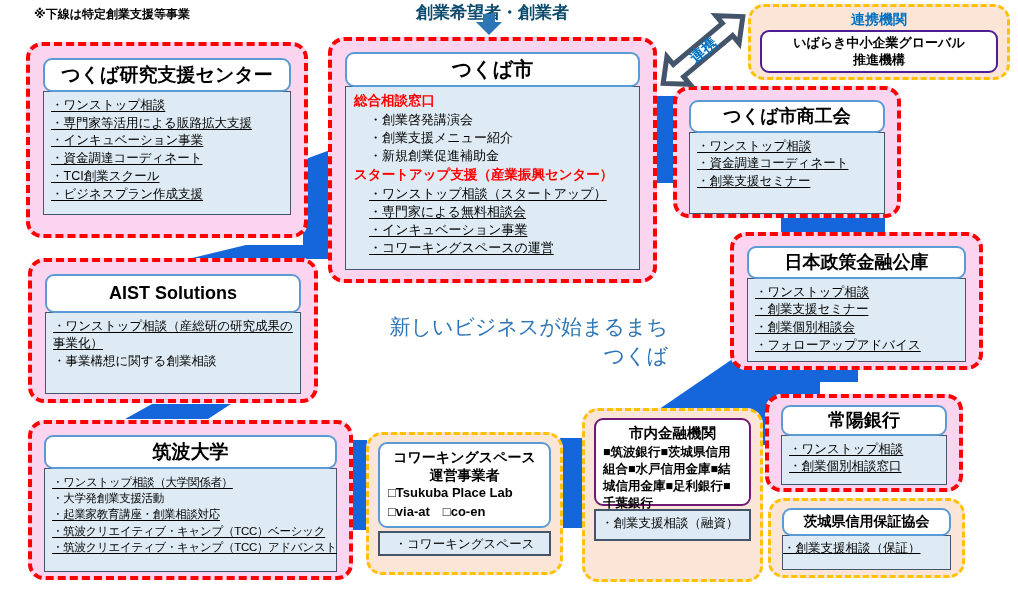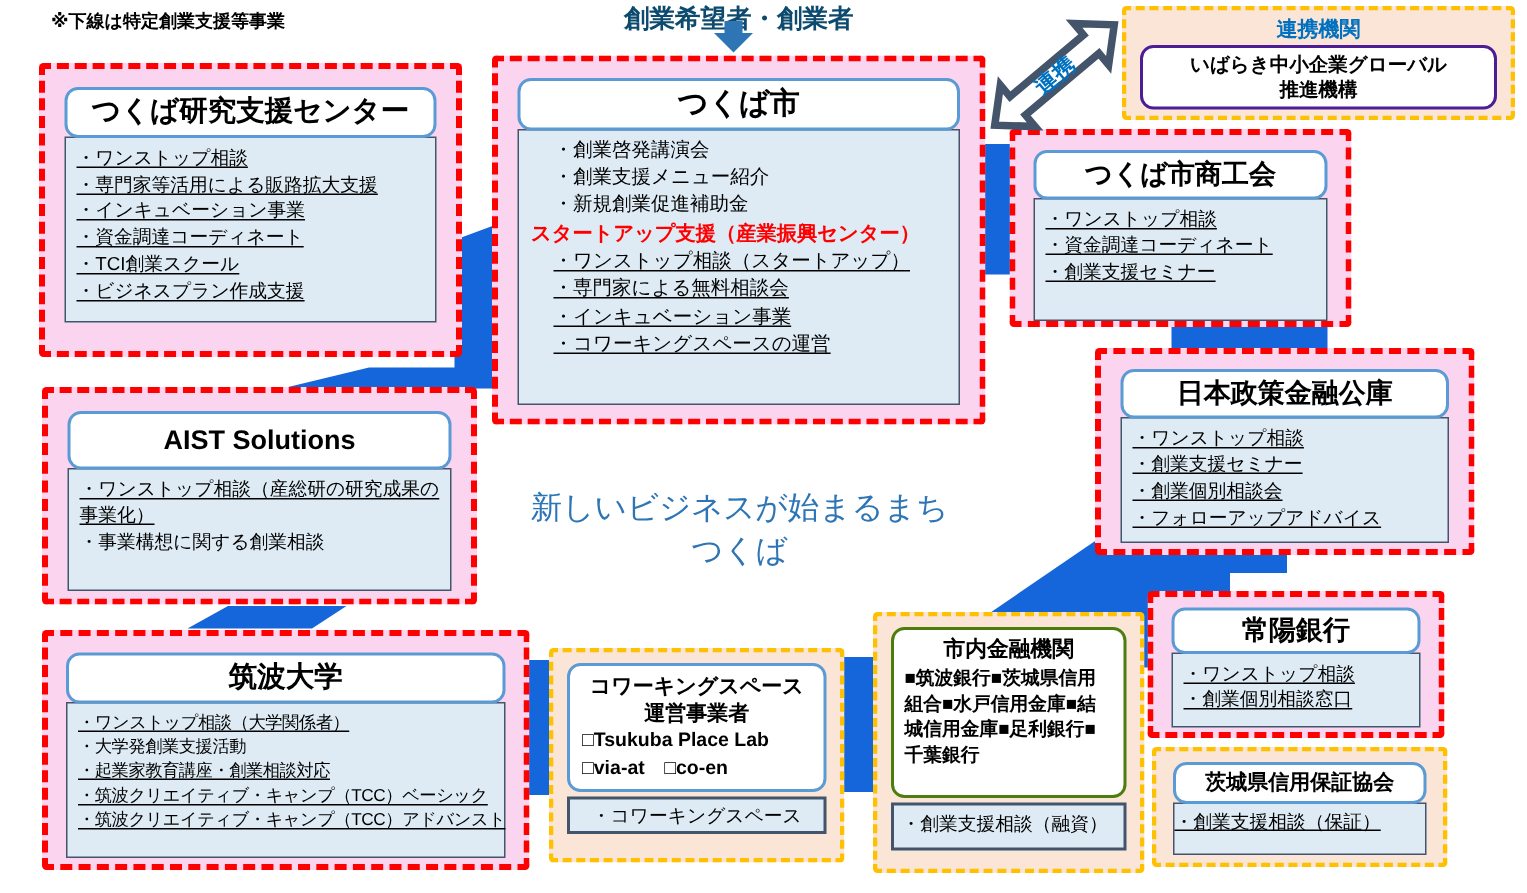--- a/index.html
+++ b/index.html
@@ -2,21 +2,21 @@
 <html><head>
 <meta charset="utf-8">
 <style>
   html,body{margin:0;padding:0;}
   body{width:1018px;height:595px;position:relative;overflow:hidden;background:#ffffff;
        font-family:"Liberation Sans","DejaVu Sans",sans-serif;color:#000;}
   svg.layer{position:absolute;left:0;top:0;pointer-events:none;}
   #connectors{z-index:0;}
   #arrows{z-index:6;}
 
-  .panel{position:absolute;z-index:2;border-radius:3px;box-sizing:border-box;}
+  .panel{position:absolute;z-index:2;border-radius:16px;box-sizing:border-box;}
   .panel.red{border:4px dashed #FF0000;background:#FBD5F0;}
   .panel.orange{border:3px dashed #FFC000;background:#FBE5D6;}
   .panel .title{background:#fff;border:2px solid #5B9BD5;border-radius:9px;text-align:center;
         font-weight:bold;padding:3px 2px;position:relative;z-index:2;line-height:1.25;}
   .panel .body{background:#DEEBF4;border:1px solid #44546A;margin-top:-1px;position:relative;z-index:1;
         padding:5px 7px;box-sizing:border-box;}
   .panel ul{margin:0;padding:0;list-style:none;}
   .panel li{font-size:12.5px;line-height:1.42;white-space:nowrap;}
   .u{text-decoration:underline;text-underline-offset:2px;}
 
@@ -59,31 +59,31 @@
   .p-hosho .title{font-size:14px;}
   .p-hosho .body{height:35px;padding:4px 0;text-decoration:underline;}
 
   
   .p-cowork{left:366px;top:432px;width:197px;height:143px;padding:7px 9px;}
   .p-cowork .whitebox{background:#fff;border:2px solid #5B9BD5;border-radius:9px;padding:4px 6px;height:86px;box-sizing:border-box;}
   .p-cowork .cw-title{font-weight:bold;font-size:14px;text-align:center;line-height:1.3;}
   .p-cowork .cw-op{font-weight:bold;font-size:13px;line-height:1.4;padding-left:2px;white-space:nowrap;}
   .p-cowork .body{height:25px;margin-top:3px;border-width:2px;padding:3px 6px;text-align:center;}
   .p-kinyu{left:582px;top:408px;width:181px;height:174px;padding:7px 9px;}
-  .p-kinyu .whitebox{background:#fff;border:2px solid #4d7c0f;border-radius:9px;padding:4px 7px;height:114px;box-sizing:border-box;}
+  .p-kinyu .whitebox{background:#fff;border:2px solid #701a75;border-radius:9px;padding:4px 7px;height:88px;box-sizing:border-box;}
   .p-kinyu .kn-title{font-weight:bold;font-size:14.5px;text-align:center;line-height:1.35;}
   .p-kinyu .kn-banks{font-weight:bold;font-size:12.5px;line-height:1.38;}
   .p-kinyu .body{height:32px;margin-top:3px;border-width:2px;padding:4px 5px;}
 
   
   .note{position:absolute;left:34px;top:6px;font-size:12px;font-weight:bold;z-index:5;}
   .top-label{position:absolute;left:330px;top:1px;width:325px;text-align:center;font-size:17px;
         font-weight:bold;color:#0c4a6e;z-index:5;}
-  .tagline{position:absolute;left:328px;top:312px;width:330px;text-align:center;font-size:21px;
-        color:#2E75B6;line-height:1.4;z-index:1;margin-top:12px;}
+  .tagline{position:absolute;left:338px;top:312px;width:330px;text-align:right;font-size:21px;
+        color:#2E75B6;line-height:1.4;z-index:1;}
 </style>
 </head>
 <body>
 
 <svg id="connectors" class="layer" width="1018" height="595">
   <g fill="#1565DB">
     <polygon points="303,160 341,146 341,258 303,258"></polygon>
     <polygon points="188,259 246,245 345,245 345,259"></polygon>
     <polygon points="125,419 152,404 231,404 208,419"></polygon>
     <polygon points="651,96 677,96 677,183 651,183"></polygon>
@@ -135,20 +135,21 @@
         <li class="u">・起業家教育講座・創業相談対応</li>
         <li class="u">・筑波クリエイティブ・キャンプ（TCC）ベーシック</li>
         <li class="u">・筑波クリエイティブ・キャンプ（TCC）アドバンスト</li>
       </ul>
   </div>
 </div>
 
 <div class="panel red p-city">
   <div class="title">つくば市</div>
   <div class="body">
+    <div class="sec-head">総合相談窓口</div>
     <ul>
         <li>・創業啓発講演会</li>
         <li>・創業支援メニュー紹介</li>
         <li>・新規創業促進補助金</li>
       </ul>
     <div class="sec-head">スタートアップ支援（産業振興センター）</div>
     <ul>
         <li class="u">・ワンストップ相談（スタートアップ）</li>
         <li class="u">・専門家による無料相談会</li>
         <li class="u">・インキュベーション事業</li>

